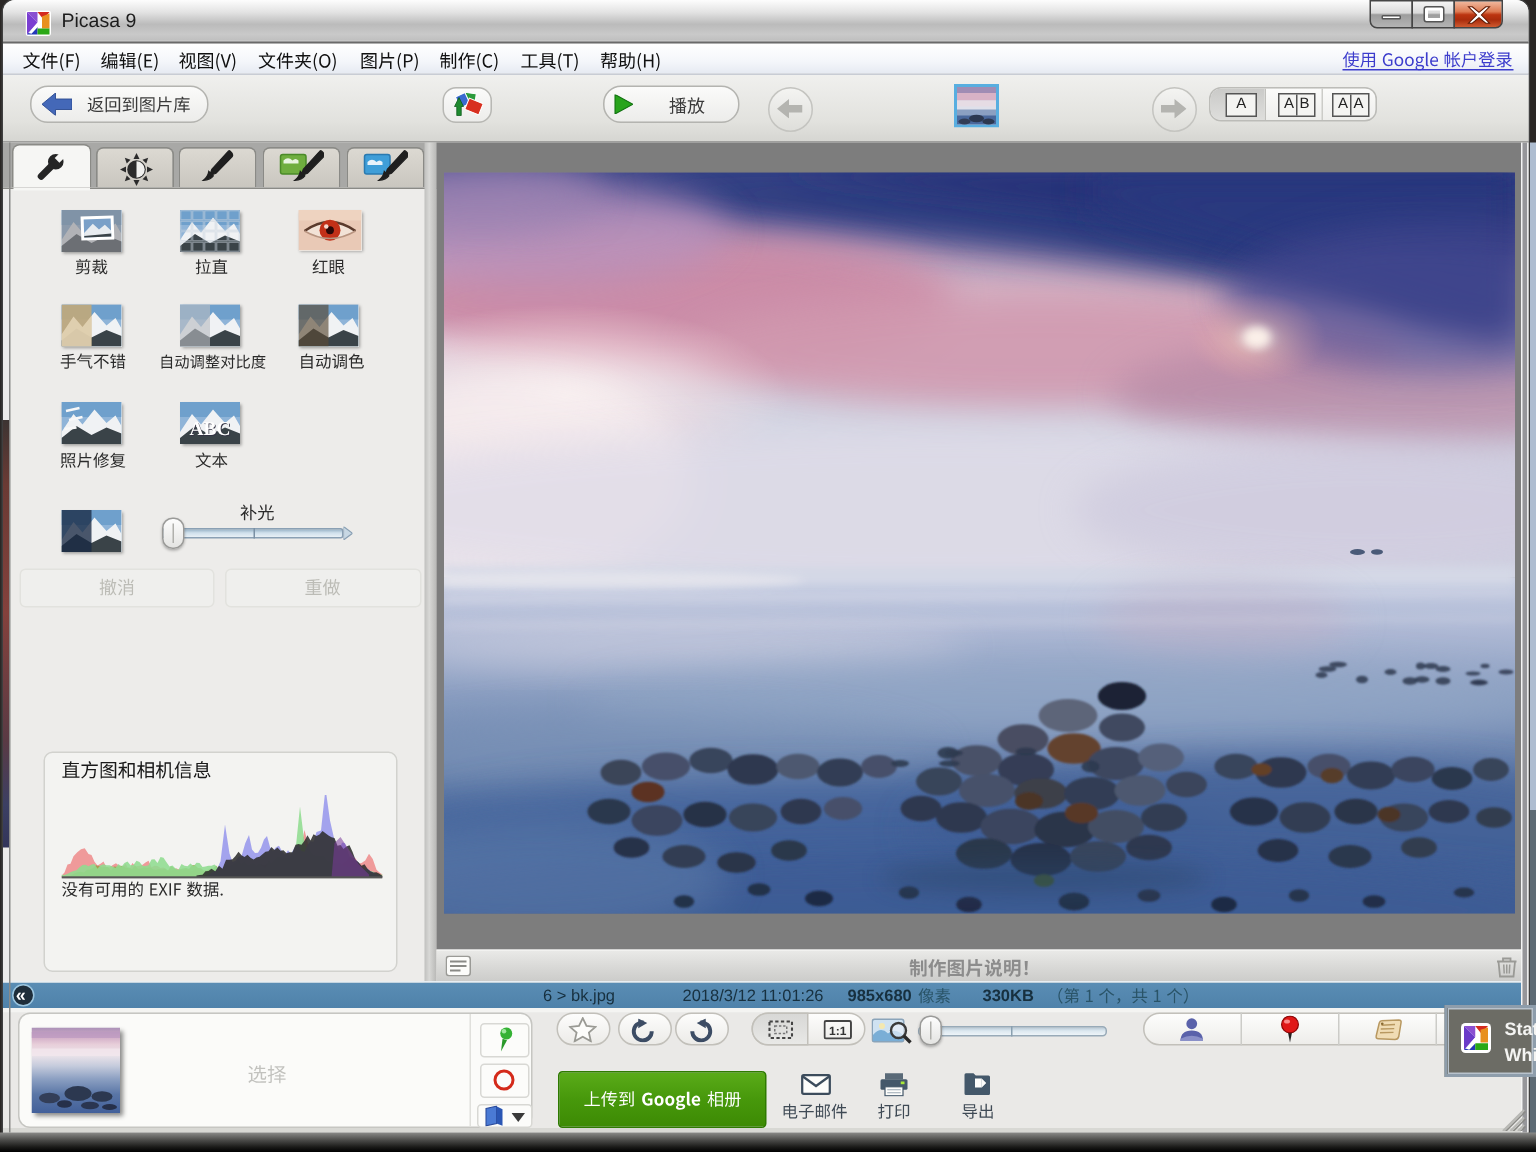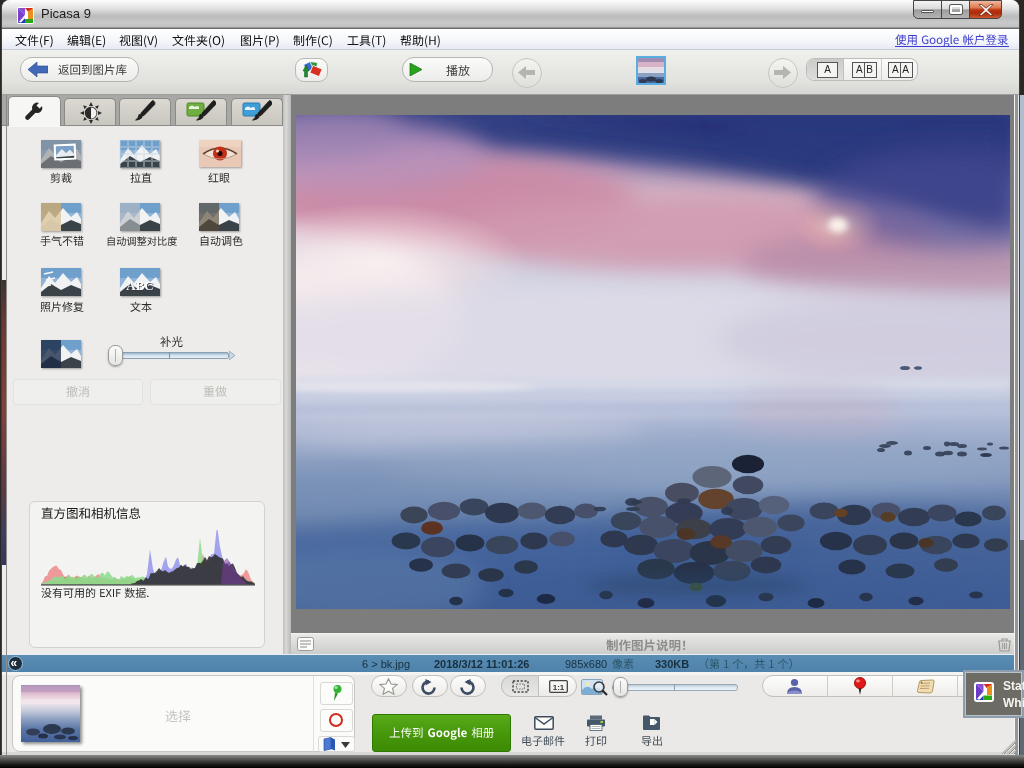--- a/index.html
+++ b/index.html
@@ -505,22 +505,22 @@
 <svg class="abs" style="left:997px;top:637px" width="15" height="15" viewBox="0 0 15 15">
 <path d="M2 4 L13 4 L12 14 L3 14 Z M5 4 L5 2 L10 2 L10 4 M1 4 L14 4" fill="none" stroke="#9a9a96" stroke-width="1.2"></path>
 <path d="M5.5 6 L5.8 12 M7.5 6 L7.5 12 M9.5 6 L9.2 12" stroke="#9a9a96" stroke-width="1"></path>
 </svg>
 <div class="abs" style="left:2px;top:655px;width:1012px;height:17px;background:linear-gradient(#5a8db4,#4f82aa)"></div>
 <div class="abs" style="left:2px;top:654px;width:1012px;height:1px;background:#e8eef2"></div>
 <div class="abs" style="left:2px;top:672px;width:1012px;height:3px;background:#f4f4f2"></div>
 <div class="abs" style="left:8px;top:656px;width:15px;height:15px;border-radius:50%;background:#1e2d3a;border:1.5px solid #9cc6e0"></div>
 <div class="abs" style="left:10.5px;top:655.5px;font-size:12px;font-weight:bold;color:#fff">«</div>
 <div class="abs" style="left:362px;top:658px;font-size:11px;font-weight:normal;color:#17303f">6 &gt; bk.jpg</div>
-<div class="abs" style="left:434px;top:658px;font-size:11px;font-weight:bold;color:#17303f">2018/3/12 11:01:26</div>
-<div class="abs" style="left:565px;top:658px;font-size:11px;font-weight:normal;color:#17303f">985x680</div>
+<div class="abs" style="left:455px;top:658px;font-size:11px;font-weight:normal;color:#17303f">2018/3/12 11:01:26</div>
+<div class="abs" style="left:565px;top:658px;font-size:11px;font-weight:bold;color:#17303f">985x680</div>
 <svg style="position:absolute;left:612px;top:656px;overflow:visible" width="24" height="15">
     <path transform="translate(0,12)" d="M5.2 -8.5H7.9V-7.8H5.2ZM4.7 -6.3V-5.2H9.1V-6.3ZM3.9 -6.9H9.9V-4.5H3.9ZM5.7 -4 6.2 -4.3Q6.8 -3.9 7.1 -3.4Q7.5 -2.8 7.7 -2.3Q7.8 -1.7 7.8 -1.1Q7.9 -0.6 7.7 -0.2Q7.6 0.3 7.4 0.5Q7.2 0.7 6.9 0.8Q6.7 0.9 6.4 0.9Q6.1 0.9 5.7 0.8Q5.7 0.7 5.7 0.5Q5.6 0.3 5.5 0.1Q5.8 0.2 5.9 0.2Q6.1 0.2 6.3 0.2Q6.4 0.2 6.6 0.1Q6.7 0.1 6.8 -0Q7 -0.2 7 -0.5Q7.1 -0.9 7.1 -1.3Q7.1 -1.7 6.9 -2.2Q6.8 -2.7 6.5 -3.2Q6.2 -3.6 5.7 -4ZM6.4 -3.4 6.9 -3.1Q6.5 -2.7 6 -2.4Q5.4 -2 4.8 -1.6Q4.2 -1.3 3.6 -1.1Q3.5 -1.3 3.4 -1.4Q3.3 -1.6 3.2 -1.7Q3.7 -1.8 4.3 -2.1Q4.9 -2.4 5.5 -2.7Q6 -3 6.4 -3.4ZM7 -2.3 7.6 -2.1Q7.1 -1.5 6.4 -1Q5.8 -0.5 5 -0.2Q4.3 0.2 3.5 0.5Q3.5 0.3 3.3 0.2Q3.2 0 3.1 -0.1Q3.8 -0.3 4.5 -0.7Q5.3 -1 5.9 -1.4Q6.6 -1.9 7 -2.3ZM9.4 -4.1 10 -3.5Q9.6 -3.3 9.2 -3.1Q8.7 -2.8 8.3 -2.6Q7.8 -2.4 7.4 -2.2L7 -2.7Q7.4 -2.8 7.8 -3.1Q8.3 -3.3 8.7 -3.6Q9.1 -3.8 9.4 -4.1ZM5.4 -9.2 6.1 -9.1Q5.7 -8.2 5 -7.4Q4.3 -6.5 3.4 -5.8Q3.3 -5.8 3.2 -5.9Q3.1 -6 3 -6.1Q2.9 -6.2 2.8 -6.3Q3.4 -6.7 3.9 -7.2Q4.4 -7.7 4.8 -8.2Q5.1 -8.8 5.4 -9.2ZM7.6 -8.5H7.8L7.9 -8.5L8.4 -8.2Q8.1 -7.7 7.8 -7.2Q7.4 -6.7 7 -6.4Q7 -6.5 6.8 -6.6Q6.7 -6.7 6.6 -6.8Q6.8 -7 7 -7.3Q7.2 -7.5 7.3 -7.8Q7.5 -8.1 7.6 -8.3ZM8.7 -3.1Q8.9 -2.5 9.2 -2Q9.4 -1.5 9.8 -1Q10.2 -0.6 10.7 -0.4Q10.5 -0.3 10.4 -0.1Q10.2 0.1 10.1 0.3Q9.4 -0.2 8.9 -1.1Q8.3 -1.9 8.1 -2.9ZM6.7 -6.7H7.3V-6.6Q7.3 -6.4 7.3 -6Q7.2 -5.6 7 -5.2Q6.8 -4.7 6.4 -4.3Q6 -3.9 5.3 -3.5Q4.6 -3.1 3.6 -2.7Q3.6 -2.8 3.4 -3Q3.3 -3.1 3.2 -3.3Q4.1 -3.6 4.8 -3.9Q5.4 -4.3 5.8 -4.7Q6.2 -5.1 6.3 -5.4Q6.5 -5.8 6.6 -6.1Q6.7 -6.4 6.7 -6.7ZM2.9 -9.2 3.7 -9Q3.3 -8 2.9 -7.1Q2.4 -6.2 1.9 -5.4Q1.4 -4.6 0.8 -4Q0.8 -4.1 0.7 -4.2Q0.6 -4.4 0.5 -4.6Q0.4 -4.7 0.3 -4.8Q0.8 -5.3 1.3 -6.1Q1.8 -6.8 2.2 -7.6Q2.6 -8.4 2.9 -9.2ZM1.7 -6.3 2.5 -7.1 2.5 -7V0.8H1.7Z M18.4 -3.1 19 -3.5Q19.4 -3.2 19.8 -2.9Q20.2 -2.6 20.6 -2.3Q21 -2 21.2 -1.7L20.5 -1.3Q20.3 -1.6 20 -1.9Q19.6 -2.2 19.2 -2.5Q18.8 -2.8 18.4 -3.1ZM18 -0.9 18.6 -1.4Q19.1 -1.2 19.6 -0.9Q20.1 -0.6 20.6 -0.3Q21 -0 21.3 0.2L20.7 0.7Q20.4 0.5 19.9 0.2Q19.5 -0.1 19 -0.4Q18.5 -0.7 18 -0.9ZM14.2 -1.4 15 -1.1Q14.6 -0.8 14.1 -0.4Q13.6 -0.1 13.1 0.2Q12.6 0.5 12.1 0.7Q12.1 0.6 12 0.5Q11.8 0.4 11.7 0.3Q11.6 0.2 11.5 0.2Q12.2 -0.1 13 -0.5Q13.7 -0.9 14.2 -1.4ZM16.1 -9.3H16.9V-5.3H16.1ZM12.2 -8.4H20.9V-7.8H12.2ZM12.8 -7.1H20.3V-6.5H12.8ZM11.6 -5.8H21.4V-5.1H11.6ZM12.3 -1.5Q12.3 -1.6 12.2 -1.7Q12.2 -1.8 12.1 -2Q12.1 -2.1 12.1 -2.2Q12.4 -2.2 12.7 -2.3Q13.1 -2.4 13.6 -2.6Q13.8 -2.7 14.2 -2.8Q14.6 -3 15.1 -3.2Q15.7 -3.4 16.2 -3.6Q16.8 -3.9 17.4 -4.2Q18 -4.5 18.6 -4.8L19.1 -4.3Q17.6 -3.4 16 -2.8Q14.4 -2.2 12.8 -1.8V-1.8Q12.8 -1.8 12.7 -1.8Q12.7 -1.7 12.5 -1.7Q12.4 -1.6 12.4 -1.6Q12.3 -1.5 12.3 -1.5ZM12.3 -1.5 12.3 -2 12.8 -2.3 19.9 -2.6Q19.9 -2.5 19.9 -2.3Q20 -2.1 20 -2Q18.3 -1.9 17.1 -1.9Q15.9 -1.8 15.1 -1.7Q14.3 -1.7 13.8 -1.7Q13.2 -1.6 13 -1.6Q12.7 -1.6 12.5 -1.5Q12.4 -1.5 12.3 -1.5ZM13.1 -3.2Q13.1 -3.3 13.1 -3.4Q13 -3.6 13 -3.7Q12.9 -3.8 12.9 -3.9Q13.1 -4 13.3 -4Q13.4 -4.1 13.7 -4.2Q13.8 -4.2 14.2 -4.4Q14.6 -4.6 15 -4.8Q15.5 -5.1 15.9 -5.4L16.4 -4.9Q15.8 -4.5 15 -4.1Q14.3 -3.8 13.6 -3.6V-3.6Q13.6 -3.6 13.5 -3.5Q13.5 -3.5 13.4 -3.5Q13.3 -3.4 13.2 -3.3Q13.1 -3.3 13.1 -3.2ZM13.1 -3.2 13.1 -3.7 13.5 -3.9 17.5 -4.1Q17.5 -4 17.4 -3.8Q17.4 -3.7 17.4 -3.6Q16.3 -3.5 15.6 -3.5Q14.8 -3.4 14.4 -3.4Q13.9 -3.4 13.7 -3.3Q13.4 -3.3 13.3 -3.3Q13.2 -3.3 13.1 -3.2ZM16.3 -2.2H17.1V-0.1Q17.1 0.3 17 0.4Q16.9 0.6 16.6 0.7Q16.3 0.8 15.9 0.8Q15.5 0.8 14.9 0.8Q14.9 0.7 14.8 0.4Q14.7 0.2 14.6 0.1Q14.9 0.1 15.2 0.1Q15.5 0.1 15.7 0.1Q16 0.1 16 0.1Q16.2 0.1 16.2 0Q16.3 0 16.3 -0.1Z" fill="#2a5468"></path>
   </svg>
 <div class="abs" style="left:655px;top:658px;font-size:11px;font-weight:bold;color:#17303f">330KB</div>
 <svg style="position:absolute;left:698px;top:656px;overflow:visible" width="103" height="15">
     <path transform="translate(0,12)" d="M7.6 -4.2Q7.6 -5.3 7.9 -6.2Q8.2 -7.1 8.7 -7.9Q9.2 -8.7 9.8 -9.4L10.5 -9.1Q9.9 -8.4 9.4 -7.7Q8.9 -6.9 8.7 -6Q8.4 -5.2 8.4 -4.2Q8.4 -3.2 8.7 -2.3Q8.9 -1.5 9.4 -0.7Q9.9 0.1 10.5 0.7L9.8 1.1Q9.2 0.4 8.7 -0.4Q8.2 -1.2 7.9 -2.2Q7.6 -3.1 7.6 -4.2Z M13.2 -4.4H19.7V-5.4H12.4V-6.1H20.5V-3.7H13.2ZM12.8 -4.4H13.6Q13.6 -4 13.5 -3.6Q13.5 -3.1 13.4 -2.7Q13.3 -2.3 13.3 -2H12.4Q12.5 -2.3 12.6 -2.7Q12.7 -3.1 12.7 -3.6Q12.8 -4 12.8 -4.4ZM13 -2.7H20.3V-2H12.8ZM20.1 -2.7H20.9Q20.9 -2.7 20.9 -2.6Q20.9 -2.4 20.9 -2.4Q20.8 -1.2 20.7 -0.6Q20.5 -0.1 20.3 0.1Q20.2 0.3 20 0.3Q19.9 0.4 19.6 0.4Q19.4 0.4 19 0.4Q18.7 0.4 18.2 0.4Q18.2 0.2 18.2 0Q18.1 -0.2 18 -0.4Q18.4 -0.3 18.8 -0.3Q19.1 -0.3 19.2 -0.3Q19.4 -0.3 19.5 -0.3Q19.6 -0.3 19.6 -0.4Q19.8 -0.5 19.9 -1Q20 -1.5 20.1 -2.6ZM16 -6H16.8V0.9H16ZM15.8 -2.5 16.5 -2.2Q16 -1.5 15.3 -0.9Q14.6 -0.4 13.8 0.1Q13.1 0.6 12.3 0.9Q12.3 0.8 12.2 0.7Q12.1 0.5 12 0.4Q11.9 0.3 11.8 0.2Q12.5 -0 13.3 -0.4Q14.1 -0.9 14.7 -1.4Q15.4 -1.9 15.8 -2.5ZM13.1 -8.3H16.6V-7.7H13.1ZM17.3 -8.3H21.4V-7.7H17.3ZM13.3 -9.3 14.1 -9.1Q13.8 -8.2 13.3 -7.5Q12.8 -6.7 12.2 -6.2Q12.1 -6.2 12 -6.3Q11.9 -6.4 11.7 -6.5Q11.6 -6.5 11.5 -6.6Q12.1 -7.1 12.6 -7.8Q13 -8.5 13.3 -9.3ZM17.6 -9.3 18.4 -9.1Q18.1 -8.3 17.7 -7.5Q17.3 -6.8 16.8 -6.2Q16.8 -6.3 16.6 -6.4Q16.5 -6.5 16.4 -6.6Q16.2 -6.6 16.1 -6.7Q16.6 -7.1 17 -7.8Q17.4 -8.5 17.6 -9.3ZM13.9 -7.8 14.6 -8Q14.8 -7.7 15 -7.3Q15.2 -6.9 15.3 -6.6L14.5 -6.3Q14.5 -6.6 14.3 -7Q14.1 -7.5 13.9 -7.8ZM18.4 -7.8 19.1 -8Q19.4 -7.7 19.7 -7.3Q20 -6.9 20.1 -6.6L19.4 -6.3Q19.3 -6.6 19 -7Q18.7 -7.4 18.4 -7.8Z M26 0V-0.8H27.9V-6.9H26.4V-7.5Q26.9 -7.6 27.4 -7.7Q27.8 -7.9 28.1 -8.1H28.9V-0.8H30.5V0Z M39.8 -9.3 40.6 -8.9Q40 -7.9 39.1 -7Q38.3 -6.1 37.3 -5.4Q36.3 -4.7 35.3 -4.1Q35.2 -4.3 35 -4.5Q34.8 -4.8 34.6 -4.9Q35.7 -5.4 36.7 -6Q37.6 -6.7 38.5 -7.5Q39.3 -8.3 39.8 -9.3ZM40.1 -8.6Q40.8 -7.7 41.6 -7.1Q42.4 -6.4 43.2 -5.8Q44 -5.3 44.9 -4.9Q44.8 -4.8 44.6 -4.5Q44.4 -4.3 44.3 -4.1Q43.4 -4.6 42.6 -5.2Q41.8 -5.8 41 -6.5Q40.2 -7.3 39.4 -8.3ZM39.3 -6H40.2V0.9H39.3Z M47 1.2 46.8 0.6Q47.4 0.3 47.8 -0.1Q48.1 -0.5 48.1 -1.2L47.9 -2.1L48.5 -1.3Q48.4 -1.1 48.3 -1.1Q48.1 -1 47.9 -1Q47.6 -1 47.4 -1.2Q47.1 -1.4 47.1 -1.8Q47.1 -2.2 47.4 -2.4Q47.6 -2.6 48 -2.6Q48.4 -2.6 48.7 -2.2Q48.9 -1.9 48.9 -1.3Q48.9 -0.4 48.4 0.2Q47.9 0.9 47 1.2Z M59.3 -9.1H60.2V-3H59.3ZM63.3 -9.1H64.2V-3H63.3ZM56.8 -3.5H66.8V-2.7H56.8ZM57.2 -6.9H66.4V-6.1H57.2ZM62.7 -1.6 63.4 -2.1Q64 -1.7 64.5 -1.3Q65.1 -0.8 65.7 -0.4Q66.2 0 66.5 0.4L65.8 0.9Q65.4 0.5 64.9 0.1Q64.4 -0.3 63.8 -0.8Q63.2 -1.3 62.7 -1.6ZM59.9 -2.1 60.7 -1.7Q60.3 -1.3 59.8 -0.8Q59.3 -0.3 58.7 0.1Q58.2 0.6 57.6 0.9Q57.5 0.8 57.4 0.7Q57.3 0.6 57.2 0.5Q57 0.4 56.9 0.3Q57.5 0 58 -0.4Q58.6 -0.8 59.1 -1.2Q59.6 -1.6 59.9 -2.1Z M71.3 0V-0.8H73.1V-6.9H71.7V-7.5Q72.2 -7.6 72.6 -7.7Q73 -7.9 73.3 -8.1H74.1V-0.8H75.7V0Z M85.1 -9.3 85.8 -8.9Q85.2 -7.9 84.4 -7Q83.6 -6.1 82.6 -5.4Q81.6 -4.7 80.5 -4.1Q80.4 -4.3 80.3 -4.5Q80.1 -4.8 79.9 -4.9Q81 -5.4 81.9 -6Q82.9 -6.7 83.7 -7.5Q84.5 -8.3 85.1 -9.3ZM85.3 -8.6Q86.1 -7.7 86.9 -7.1Q87.6 -6.4 88.5 -5.8Q89.3 -5.3 90.2 -4.9Q90 -4.8 89.9 -4.5Q89.7 -4.3 89.6 -4.1Q88.7 -4.6 87.9 -5.2Q87 -5.8 86.2 -6.5Q85.4 -7.3 84.6 -8.3ZM84.6 -6H85.4V0.9H84.6Z M93.9 -4.2Q93.9 -3.1 93.6 -2.2Q93.3 -1.2 92.9 -0.4Q92.4 0.4 91.7 1.1L91 0.7Q91.7 0.1 92.1 -0.7Q92.6 -1.5 92.8 -2.3Q93.1 -3.2 93.1 -4.2Q93.1 -5.2 92.8 -6Q92.6 -6.9 92.1 -7.7Q91.7 -8.4 91 -9.1L91.7 -9.4Q92.4 -8.7 92.9 -7.9Q93.3 -7.1 93.6 -6.2Q93.9 -5.3 93.9 -4.2Z" fill="#2a5468"></path>
   </svg>
 <div class="abs" style="left:2px;top:675px;width:1012px;height:80px;background:#eae9e7"></div>
 <div class="abs" style="left:12px;top:675px;width:343px;height:77px;background:#fbfbf9;border:1px solid #c6c6c2;border-radius:8px"></div>
 <svg class="abs" style="left:21px;top:685px;box-shadow:2px 2px 3px rgba(0,0,0,0.45)" width="59" height="57" viewBox="0 0 59 57">

